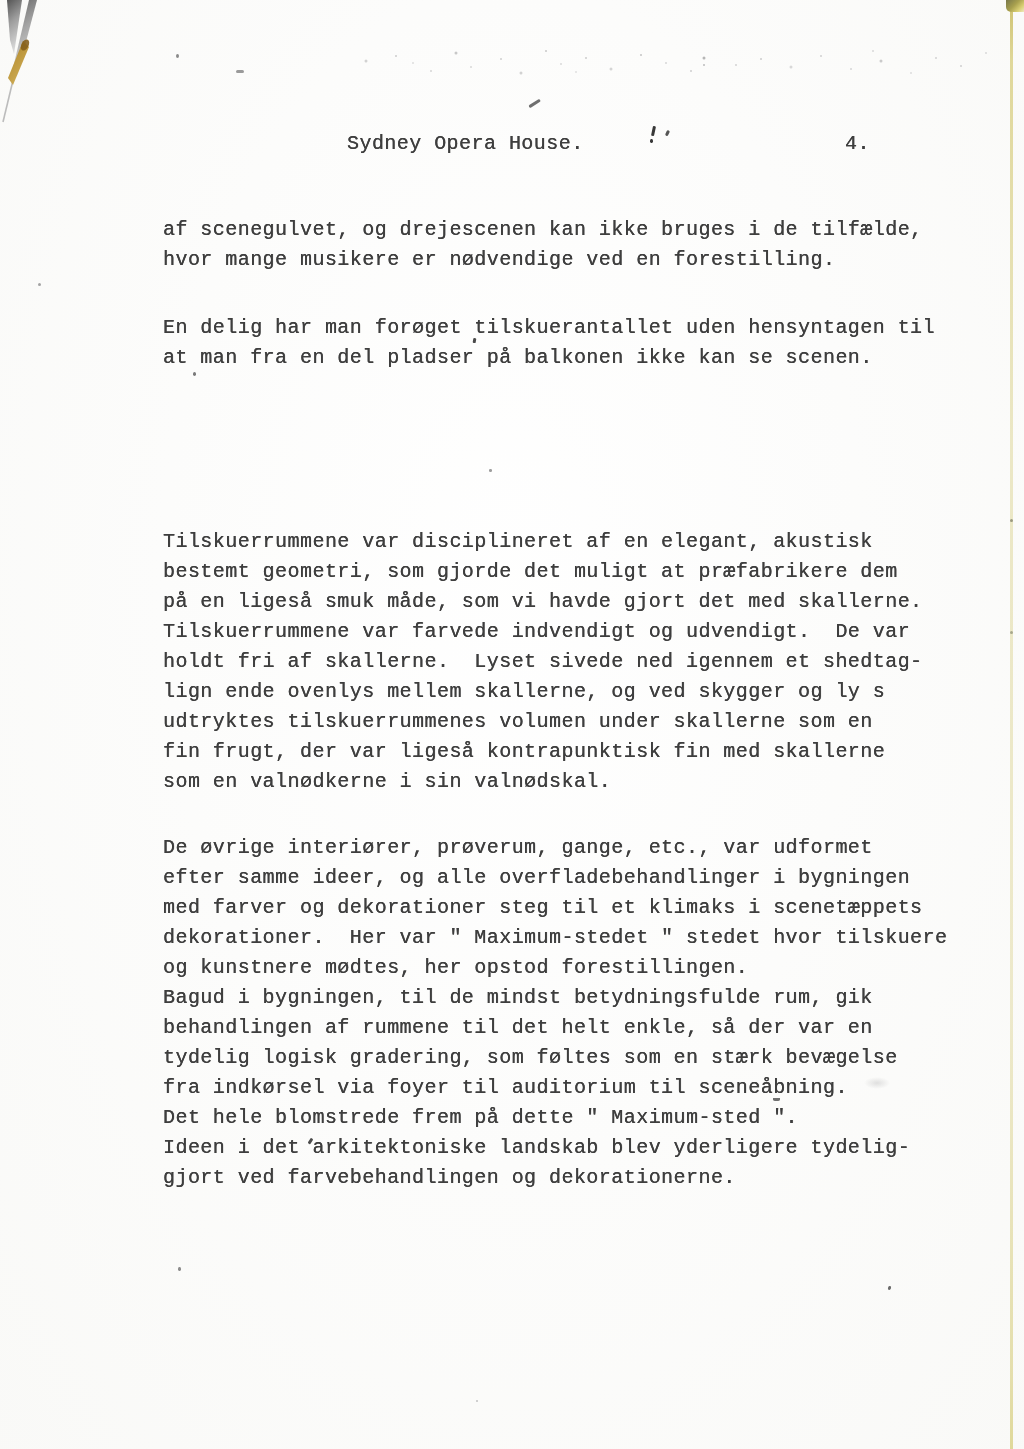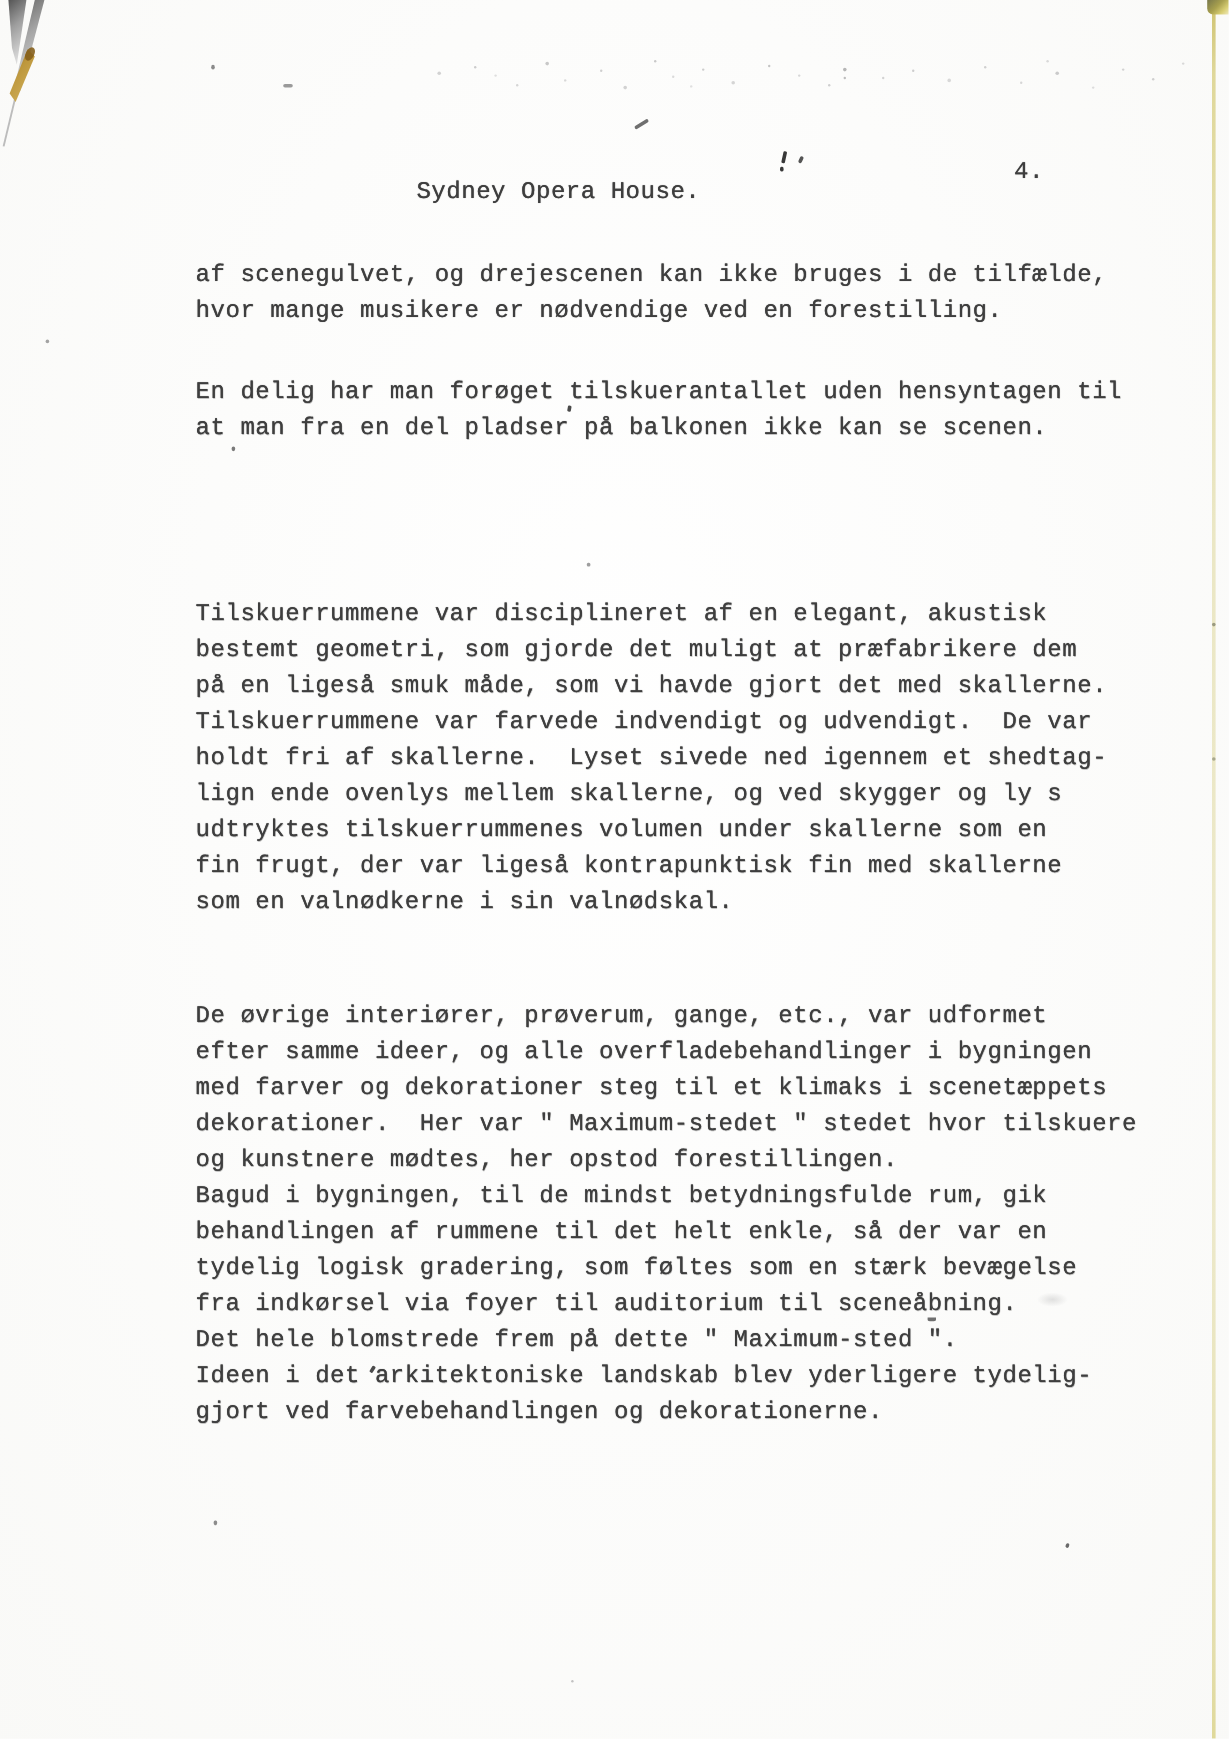--- a/index.html
+++ b/index.html
@@ -19,21 +19,21 @@
   .typed {
     position: absolute;
     color: #3e3e3e;
     font-size: 20px;
     line-height: 30px;
     letter-spacing: 0.45px;
     white-space: pre;
     text-shadow: 0 0 0.6px rgba(45,45,45,0.85), 0.4px 0.4px 0.3px rgba(80,80,80,0.28);
   }
   .para { left: 163px; }
-  .header-title { left: 347px; top: 146px; }
+  .header-title { left: 347px; top: 129px; }
   .page-number { left: 845px; top: 129px; }
 
   
   .fold-corner { position: absolute; left: 0; top: 0; }
 
   
   .edge-line {
     position: absolute; left: 1010px; top: 4px;
     width: 2.5px; height: 1445px;
     background: linear-gradient(to bottom,
@@ -103,21 +103,21 @@
 
   <div class="speckle-band"></div>
 
   <div class="typed header-title">Sydney Opera House.</div>
   <div class="typed page-number">4.</div>
 
   <div class="typed para" style="top:215px">af scenegulvet, og drejescenen kan ikke bruges i de tilfælde,
 hvor mange musikere er nødvendige ved en forestilling.</div>
   <div class="typed para" style="top:313px">En delig har man forøget tilskuerantallet uden hensyntagen til
 at man fra en del pladser på balkonen ikke kan se scenen.</div>
-  <div class="typed para" style="top:498px">Tilskuerrummene var disciplineret af en elegant, akustisk
+  <div class="typed para" style="top:527px">Tilskuerrummene var disciplineret af en elegant, akustisk
 bestemt geometri, som gjorde det muligt at præfabrikere dem
 på en ligeså smuk måde, som vi havde gjort det med skallerne.
 Tilskuerrummene var farvede indvendigt og udvendigt.  De var
 holdt fri af skallerne.  Lyset sivede ned igennem et shedtag-
 lign ende ovenlys mellem skallerne, og ved skygger og ly s
 udtryktes tilskuerrummenes volumen under skallerne som en
 fin frugt, der var ligeså kontrapunktisk fin med skallerne
 som en valnødkerne i sin valnødskal.</div>
   <div class="typed para" style="top:833px">De øvrige interiører, prøverum, gange, etc., var udformet
 efter samme ideer, og alle overfladebehandlinger i bygningen

